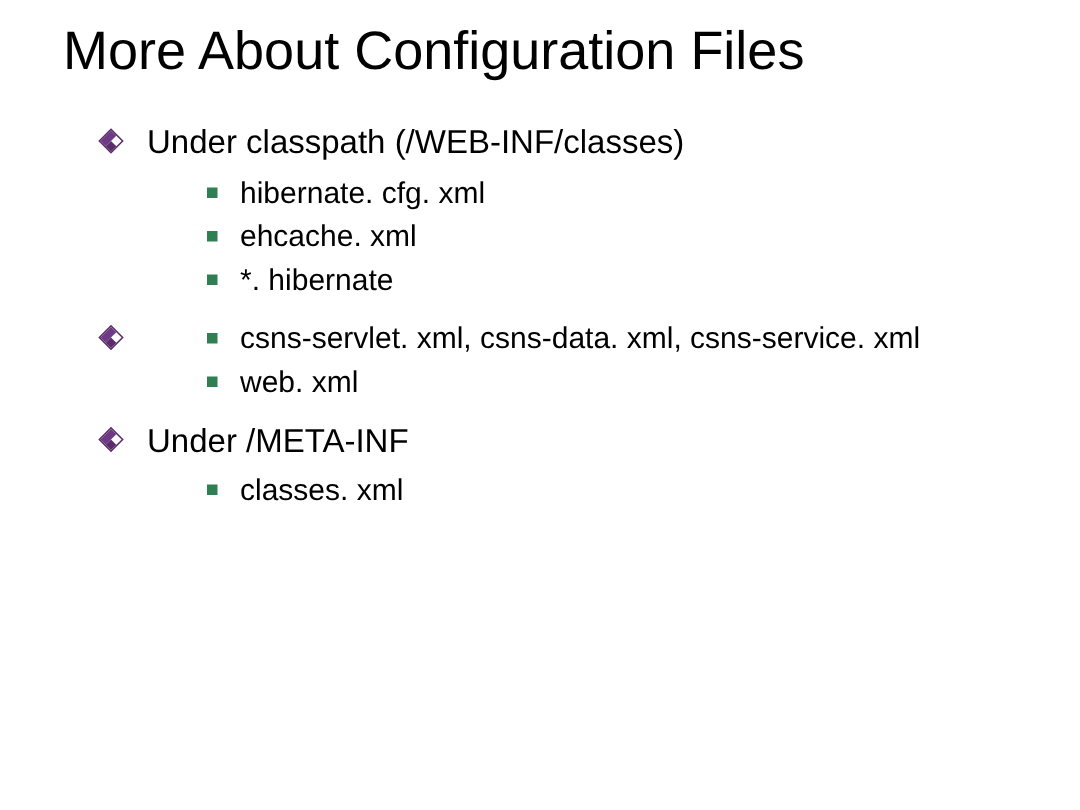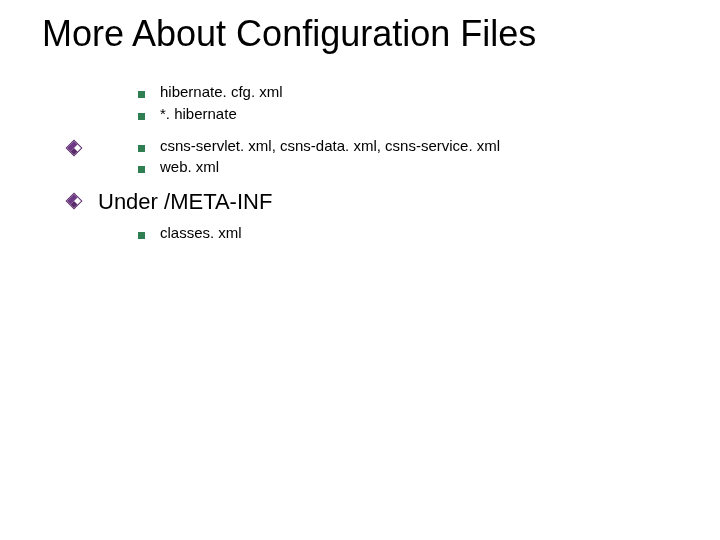--- a/index.html
+++ b/index.html
@@ -67,21 +67,21 @@
     position: absolute;
     left: 50%; top: 50%; right: 0; bottom: 0;
     background: #5a2d6a;
   }
   .sub {
     margin-left: 70px;
     margin-top: 4px;
     margin-bottom: 6px;
   }
   .l2 {
-    font-size: 15px;
+    font-size: 20px;
     line-height: 1.45;
     position: relative;
     padding-left: 22px;
   }
   .l2::before {
     content: "";
     position: absolute;
     left: 0;
     top: 10px;
     width: 7px;
@@ -93,22 +93,27 @@
 <body>
 
 <div class="slide">
 
   <div class="title">
     <span>More About Configuration Files</span><br>
   </div>
 
   <div class="body">
 
+    <div class="l1">
+      <span class="diamond"></span>
+      <span>Under classpath (/WEB-INF/classes)</span>
+    </div>
     <div class="sub">
       <div class="l2"><span>hibernate. cfg. xml</span></div>
+      <div class="l2"><span>ehcache. xml</span></div>
       <div class="l2"><span>*. hibernate</span></div>
     </div>
 
     <div class="l1">
       <span class="diamond"></span>
     </div>
     <div class="sub">
       <div class="l2"><span>csns-servlet. xml, csns-data. xml, csns-service. xml</span></div>
       <div class="l2"><span>web. xml</span></div>
     </div>

